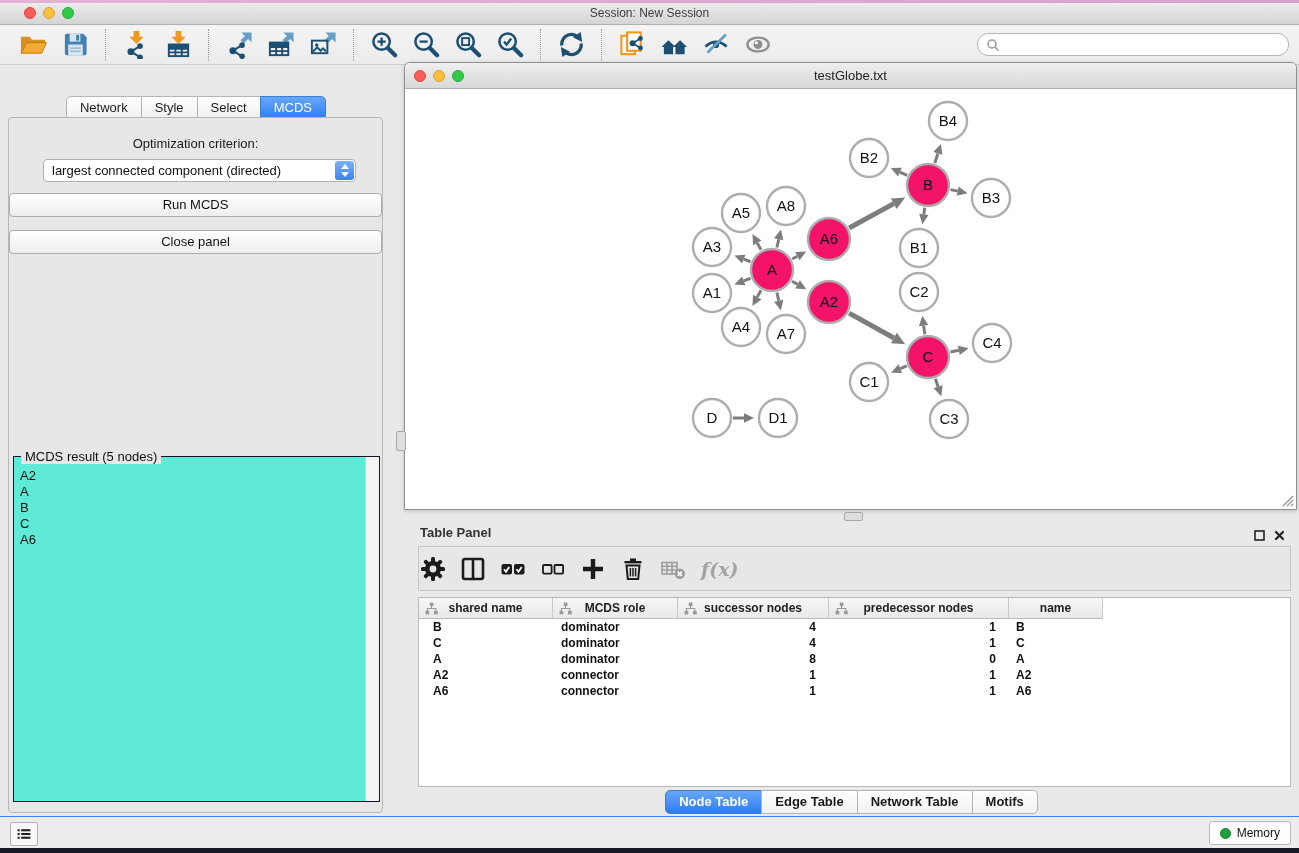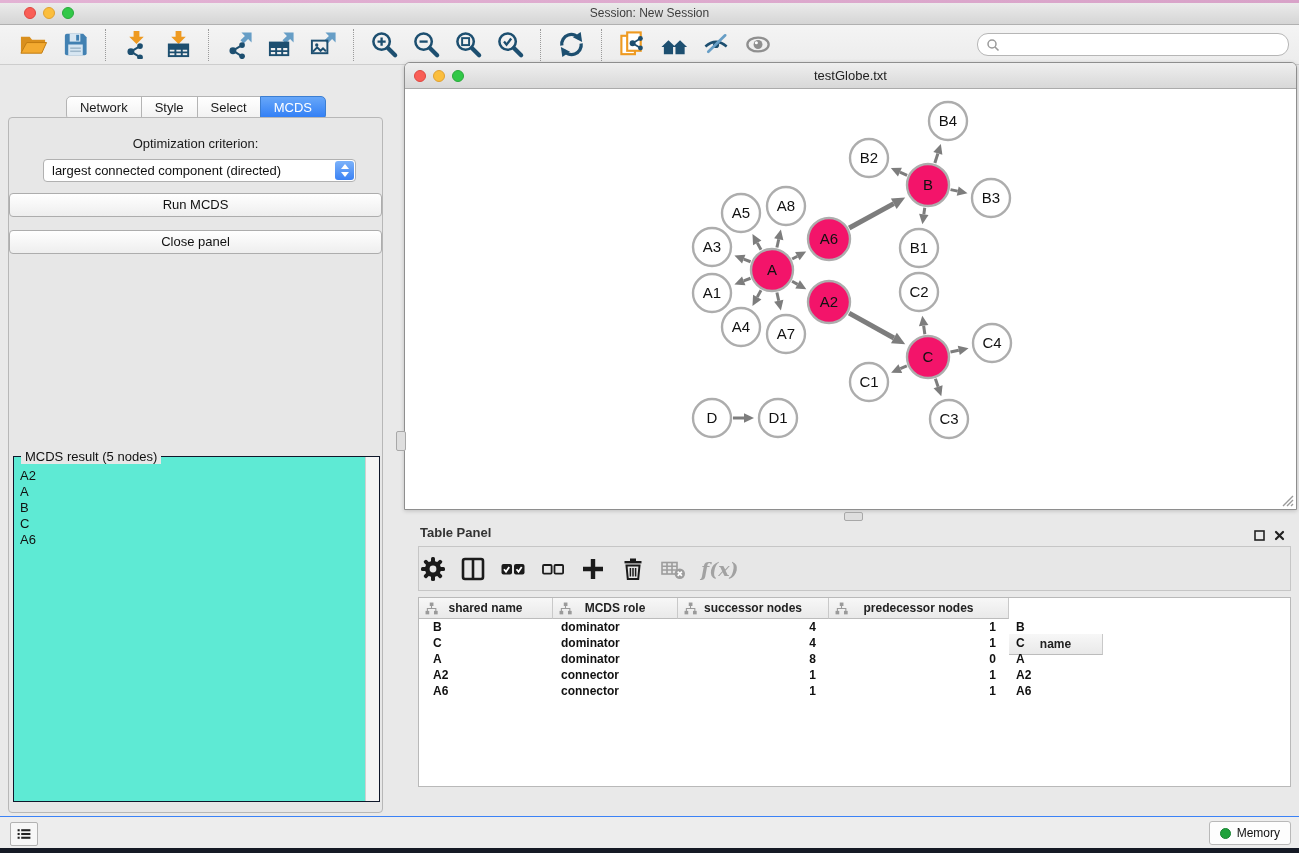--- a/index.html
+++ b/index.html
@@ -522,21 +522,21 @@
             <span class="tree"><svg viewBox="0 0 12 12">
                 <g fill="#9a9a9a">
                   <rect x="4.4" y="0.5" width="3.4" height="3.2"></rect>
    <rect x="0.5" y="8.2" width="3.4" height="3.2"></rect>
                   <rect x="8.3" y="8.2" width="3.4" height="3.2"></rect>
                 </g>
    <path d="M6 3.7 V6 M2.2 8.2 V6 h7.8 v2.2" stroke="#9a9a9a" fill="none"></path>
               </svg></span>
             <span>predecessor nodes</span>
           </div>
-          <div class="th" style="width: 94px; margin-top: 36px;">
+          <div class="th" style="width: 94px;">
             <span>name</span>
           </div>
         </div>
       <div class="tbody" id="tbody">
           <div class="tr">
             <div class="td" style="width: 134px; padding-left: 14px;">B</div>
             <div class="td" style="width: 125px; padding-left: 8px;">dominator</div>
             <div class="td" style="width: 151px; text-align: right; padding-right: 13px;">4</div>
             <div class="td" style="width: 180px; text-align: right; padding-right: 13px;">1</div>
             <div class="td" style="width: 94px; padding-left: 7px;">B</div>
@@ -564,20 +564,26 @@
           </div>
           <div class="tr">
             <div class="td" style="width: 134px; padding-left: 14px;">A6</div>
             <div class="td" style="width: 125px; padding-left: 8px;">connector</div>
             <div class="td" style="width: 151px; text-align: right; padding-right: 13px;">1</div>
             <div class="td" style="width: 180px; text-align: right; padding-right: 13px;">1</div>
             <div class="td" style="width: 94px; padding-left: 7px;">A6</div>
           </div>
         </div>
     </div>
+    <div class="tp-tabs" id="tp-tabs">
+        <span class="tabbtn active">Node Table</span>
+        <span class="tabbtn">Edge Table</span>
+        <span class="tabbtn">Network Table</span>
+        <span class="tabbtn">Motifs</span>
+      </div>
   </div>
 
   <div class="statusbar">
     <span class="listbtn">
       <svg width="18" height="16" viewBox="0 0 20 20">
         <g fill="#222">
           <rect x="2" y="4" width="2.6" height="2.6"></rect>
             <rect x="6.5" y="4" width="11.5" height="2.6"></rect>
           <rect x="2" y="8.7" width="2.6" height="2.6"></rect>
             <rect x="6.5" y="8.7" width="11.5" height="2.6"></rect>

